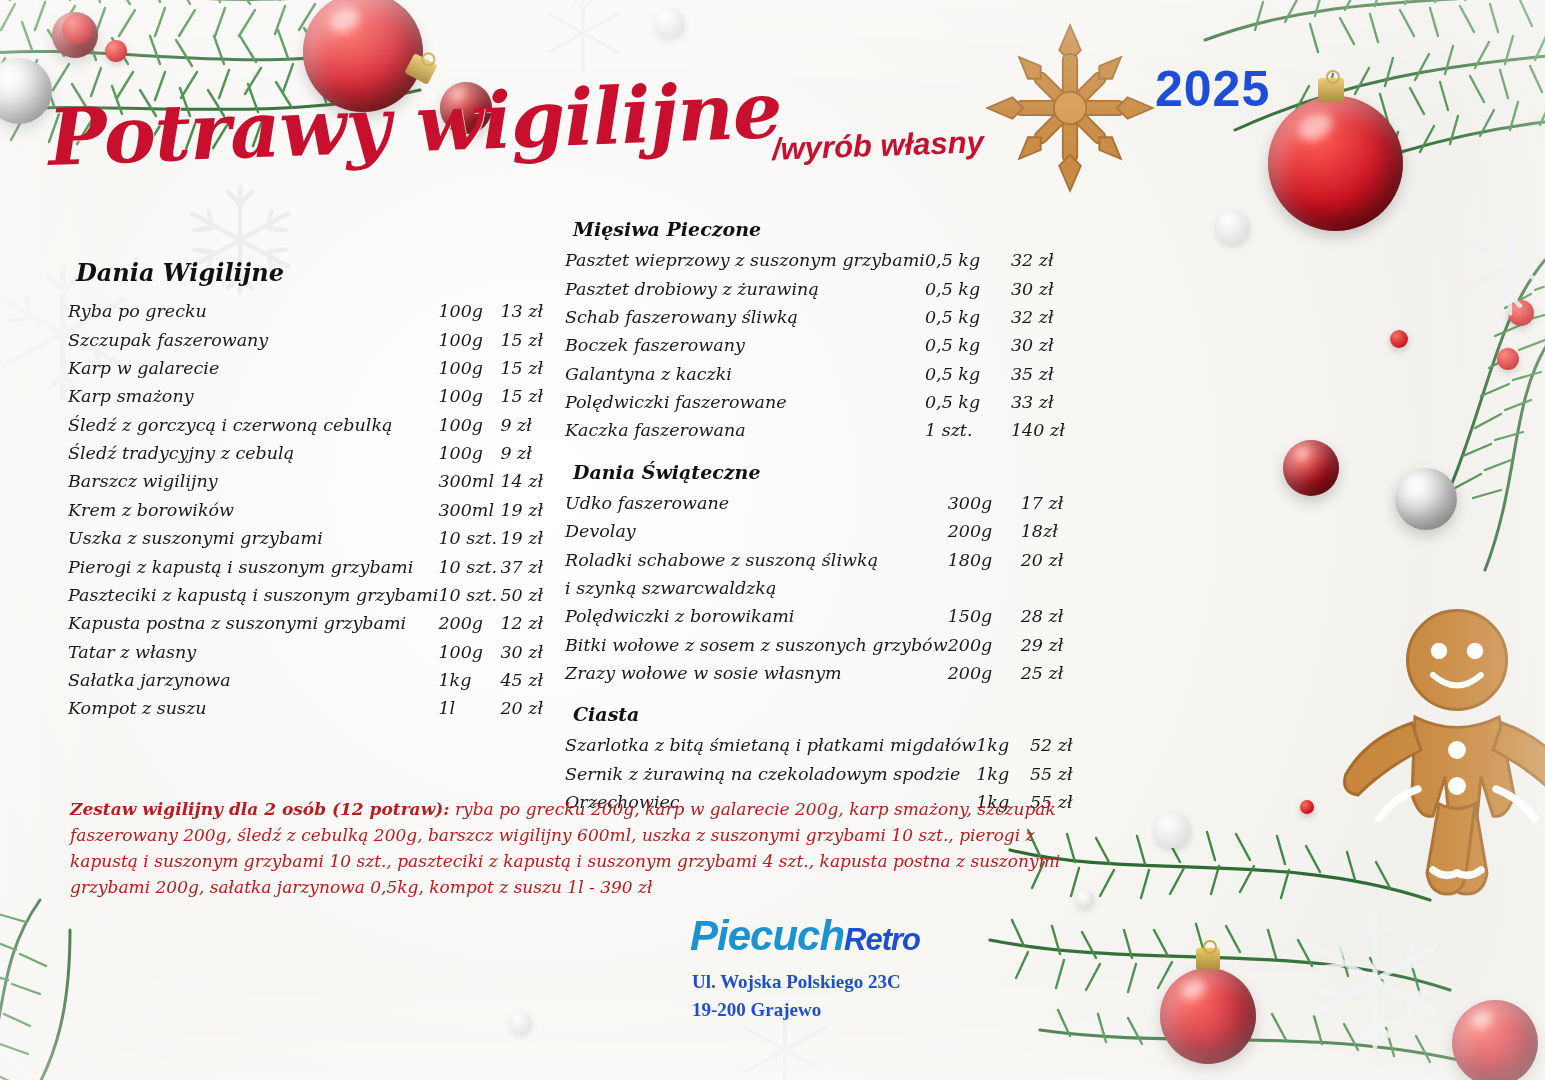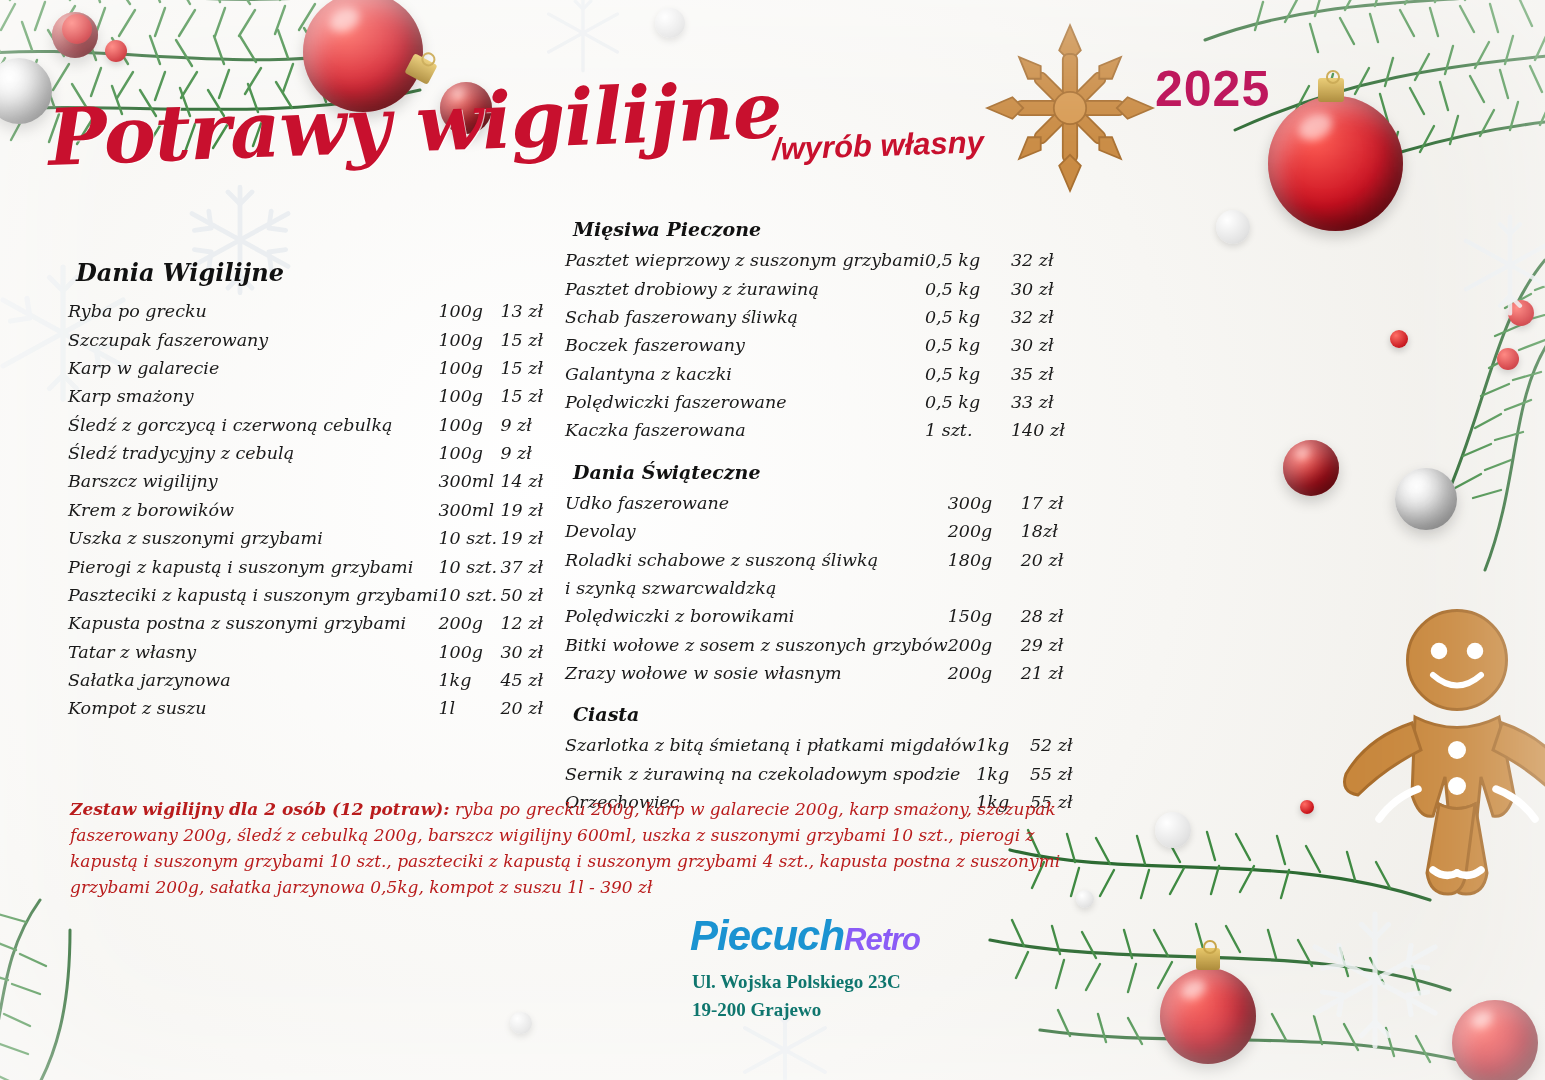--- a/index.html
+++ b/index.html
@@ -48,21 +48,21 @@
   }
   .subtitle{
     position:absolute;left:772px;top:128px;
     font-family:"Liberation Sans", sans-serif;
     font-style:italic;font-weight:bold;font-size:31px;color:#c8102e;
     transform:rotate(-2deg);white-space:nowrap;
   }
   .year{
     position:absolute;left:1155px;top:60px;
     font-family:"Liberation Sans", sans-serif;
-    font-weight:bold;font-size:50px;color:#be185d;letter-spacing:1px;
+    font-weight:bold;font-size:50px;color:#1d4ed8;letter-spacing:1px;
   }
 
   .col{position:absolute;}
   .col-left{left:68px;top:258px;width:480px;}
   .col-right{left:565px;top:218px;width:520px;}
 
   .sec-head{
     font-family:"DejaVu Serif", serif;
     font-style:italic;font-weight:bold;font-size:24px;color:#111;
     margin:0 0 10px 8px;
@@ -96,24 +96,24 @@
   
   .footer-left{
     position:absolute;left:62px;top:918px;
     font-family:"Liberation Serif", serif;font-weight:bold;font-size:21px;line-height:31px;color:#111;
   }
   .brand{
     position:absolute;left:690px;top:912px;
     font-family:"Liberation Sans", sans-serif;font-weight:bold;font-style:italic;
     font-size:42px;color:#1b93d1;letter-spacing:-1px;
   }
-  .brand .retro{color:#8b5cf6;font-size:31px;}
+  .brand .retro{color:#1d4ed8;font-size:31px;}
   .addr{
     position:absolute;left:692px;top:968px;
-    font-family:"Liberation Serif", serif;font-weight:bold;font-size:19px;line-height:28px;color:#0f766e;
+    font-family:"Liberation Serif", serif;font-weight:bold;font-size:19px;line-height:28px;color:#1d4ed8;
   }
 </style>
 </head>
 <body>
 
 <div class="bg">
   <div class="paper"></div>
 
   <svg class="branch" style="left:-30px;top:-40px;" width="640" height="230" viewBox="0 0 640 230">
     <g stroke="#2d6b33" stroke-width="3" stroke-linecap="round" fill="none">
@@ -630,21 +630,21 @@
             <td class="c-price">28 zł</td>
           </tr>
         <tr>
             <td class="c-name">Bitki wołowe z sosem z suszonych grzybów</td>
             <td class="c-qty">200g</td>
             <td class="c-price">29 zł</td>
           </tr>
         <tr>
             <td class="c-name">Zrazy wołowe w sosie własnym</td>
             <td class="c-qty">200g</td>
-            <td class="c-price">21 zł</td>
+            <td class="c-price">25 zł</td>
           </tr>
       </tbody>
     </table>
 
     <div class="sec-head small">Ciasta</div>
     <table class="menu">
       <tbody>
         <tr>
             <td class="c-name">Szarlotka z bitą śmietaną i płatkami migdałów</td>
             <td class="c-qty">1kg</td>

